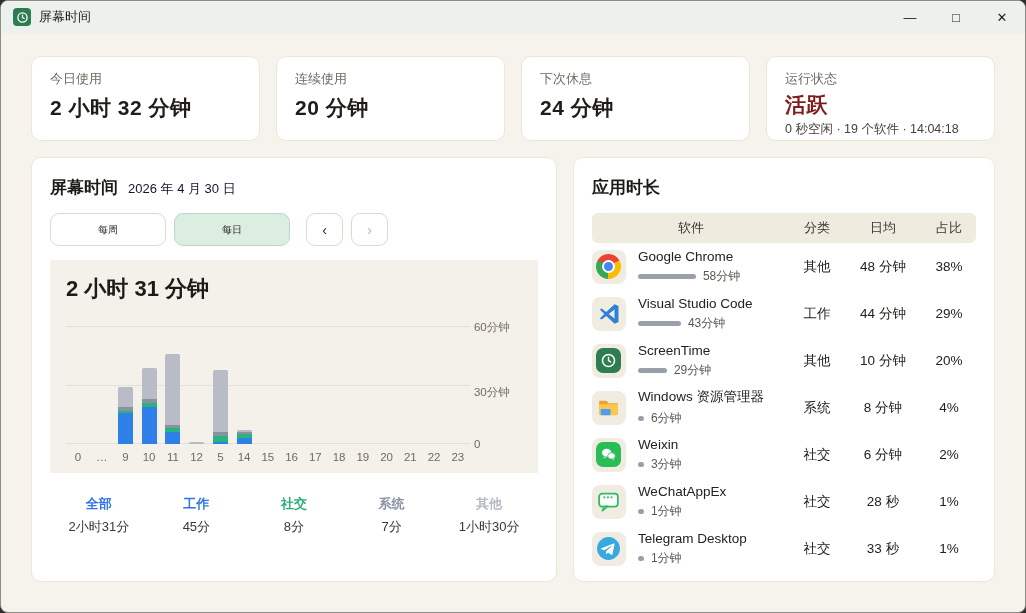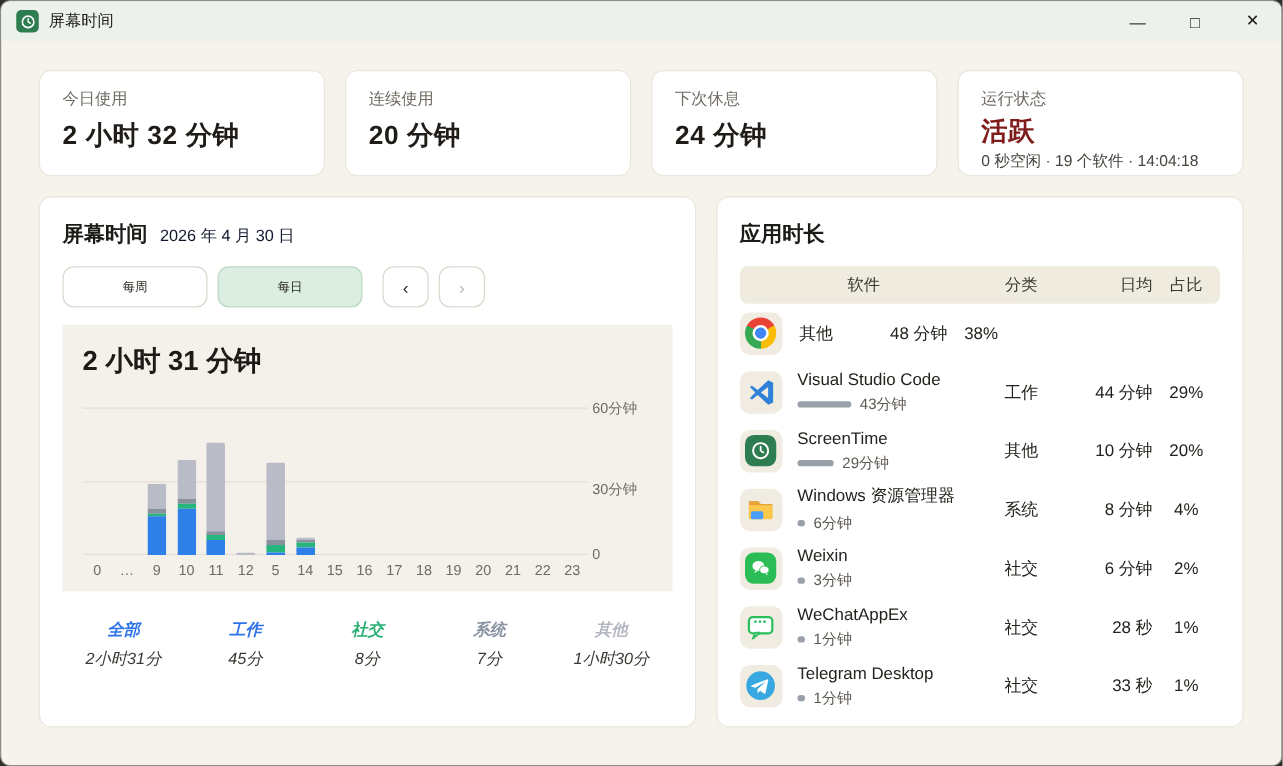--- a/index.html
+++ b/index.html
@@ -47,31 +47,31 @@
   .chart-title { font-size:22px; font-weight:bold; color:#1d1b17; }
   .plot { position:relative; height:134px; margin-top:6px; margin-right:0; }
   .gridline { position:absolute; left:0; right:52px; height:1px; background:#e4e0d6; }
   .ylab { position:absolute; right:0; width:48px; text-align:left; font-size:11.5px; color:#6f6b63;
     transform:translateY(-50%); }
   .bars { position:absolute; left:0; right:52px; top:0; bottom:0; display:flex; }
   .slot { flex:1; display:flex; align-items:flex-end; justify-content:center; }
   .bar { width:15px; display:flex; flex-direction:column-reverse; border-radius:1.5px 1.5px 0 0; overflow:hidden; }
   .xlabels { display:flex; margin-top:7px; margin-right:52px; }
   .xlabels span { flex:1; text-align:center; font-size:11.5px; color:#6f6b63; }
-  .legend { display:flex; margin-top:22px;font-style:italic; }
+  .legend { display:flex; margin-top:22px; }
   .legend-item { flex:1; text-align:center; }
   .legend-item .name { font-size:13px; font-weight:bold; }
   .legend-item .val { font-size:13px; color:#3a3833; margin-top:5px; }
   
   .rp-title { font-size:17px; font-weight:bold; color:#1d1b17; margin:2px 0 14px 0; }
   .tbl-head { height:30px; background:#f0ebdf; border-radius:6px; display:flex; align-items:center;
     font-size:13px; color:#3a3833; }
   .tbl-head .c-name { flex:1; text-align:center; }
   .c-cat { width:54px; text-align:center; }
-  .c-avg { width:78px; text-align:right; }
+  .c-avg { width:78px; text-align:center; }
   .c-share { width:54px; text-align:center; }
   .app-row { height:47px; display:flex; align-items:center; }
   .app-ico-tile { width:34px; height:34px; border-radius:8px; background:#f1ece2;
     display:flex; align-items:center; justify-content:center; flex:0 0 auto; }
   .app-main { flex:1; margin-left:12px; min-width:0; }
   .app-name { font-size:13.5px; color:#24221d; font-weight:500; }
   .app-usage { display:flex; align-items:center; margin-top:4px; }
   .usage-bar { height:5px; border-radius:3px; background:#9aa0a9; }
   .usage-txt { font-size:12px; color:#5c5850; margin-left:7px; }
   .cell { font-size:13.5px; color:#24221d; }
@@ -276,20 +276,27 @@
         </div>
         <div id="app-rows">
             <div class="app-row">
               <div class="app-ico-tile">
                 <div style="position:relative;width:25px;height:25px">
                   <div class="ico-circle" style="width:25px;height:25px;background:conic-gradient(from 60deg,#fbbc05 0 120deg,#34a853 120deg 240deg,#ea4335 240deg 360deg)"></div>
                   <div class="ico-circle" style="position:absolute;left:6px;top:6px;width:13px;height:13px;background:#fff"></div>
                   <div class="ico-circle" style="position:absolute;left:8px;top:8px;width:9px;height:9px;background:#4285f4"></div>
                 </div>
               </div>
+              <div class="app-main">
+                <div class="app-name">Google Chrome</div>
+                <div class="app-usage">
+                  <div class="usage-bar" style="width: 58px; background: rgb(154, 160, 169);"></div>
+                  <span class="usage-txt">58分钟</span>
+                </div>
+              </div>
               <span class="cell c-cat">其他</span>
               <span class="cell c-avg">48 分钟</span>
               <span class="cell c-share">38%</span>
             </div>
             <div class="app-row">
               <div class="app-ico-tile">
                 <svg width="24" height="24" viewBox="0 0 24 24">
                   <path fill="#2f81d7" d="M17.6 2.2 9.2 10 4.6 6.5 2.8 7.5 7.3 12l-4.5 4.5 1.8 1 4.6-3.5 8.4 7.8 3.9-1.9V4.1l-3.9-1.9zM17.5 7.6v8.8L11.7 12l5.8-4.4z"></path>
                 </svg>
               </div>

